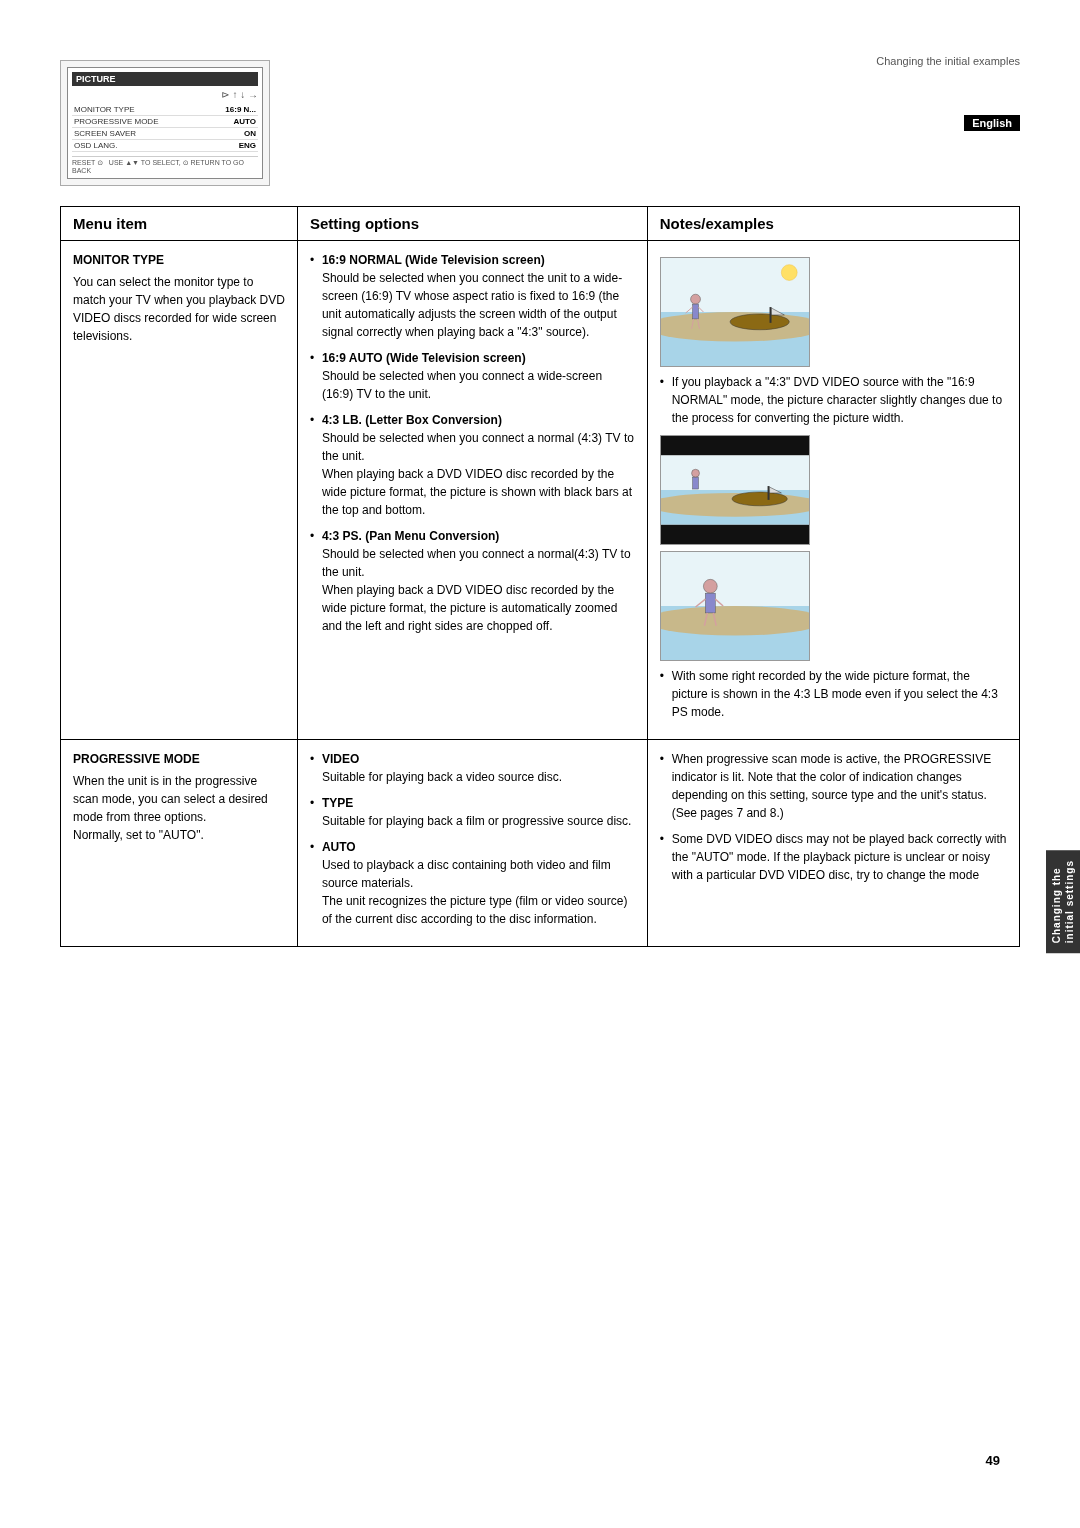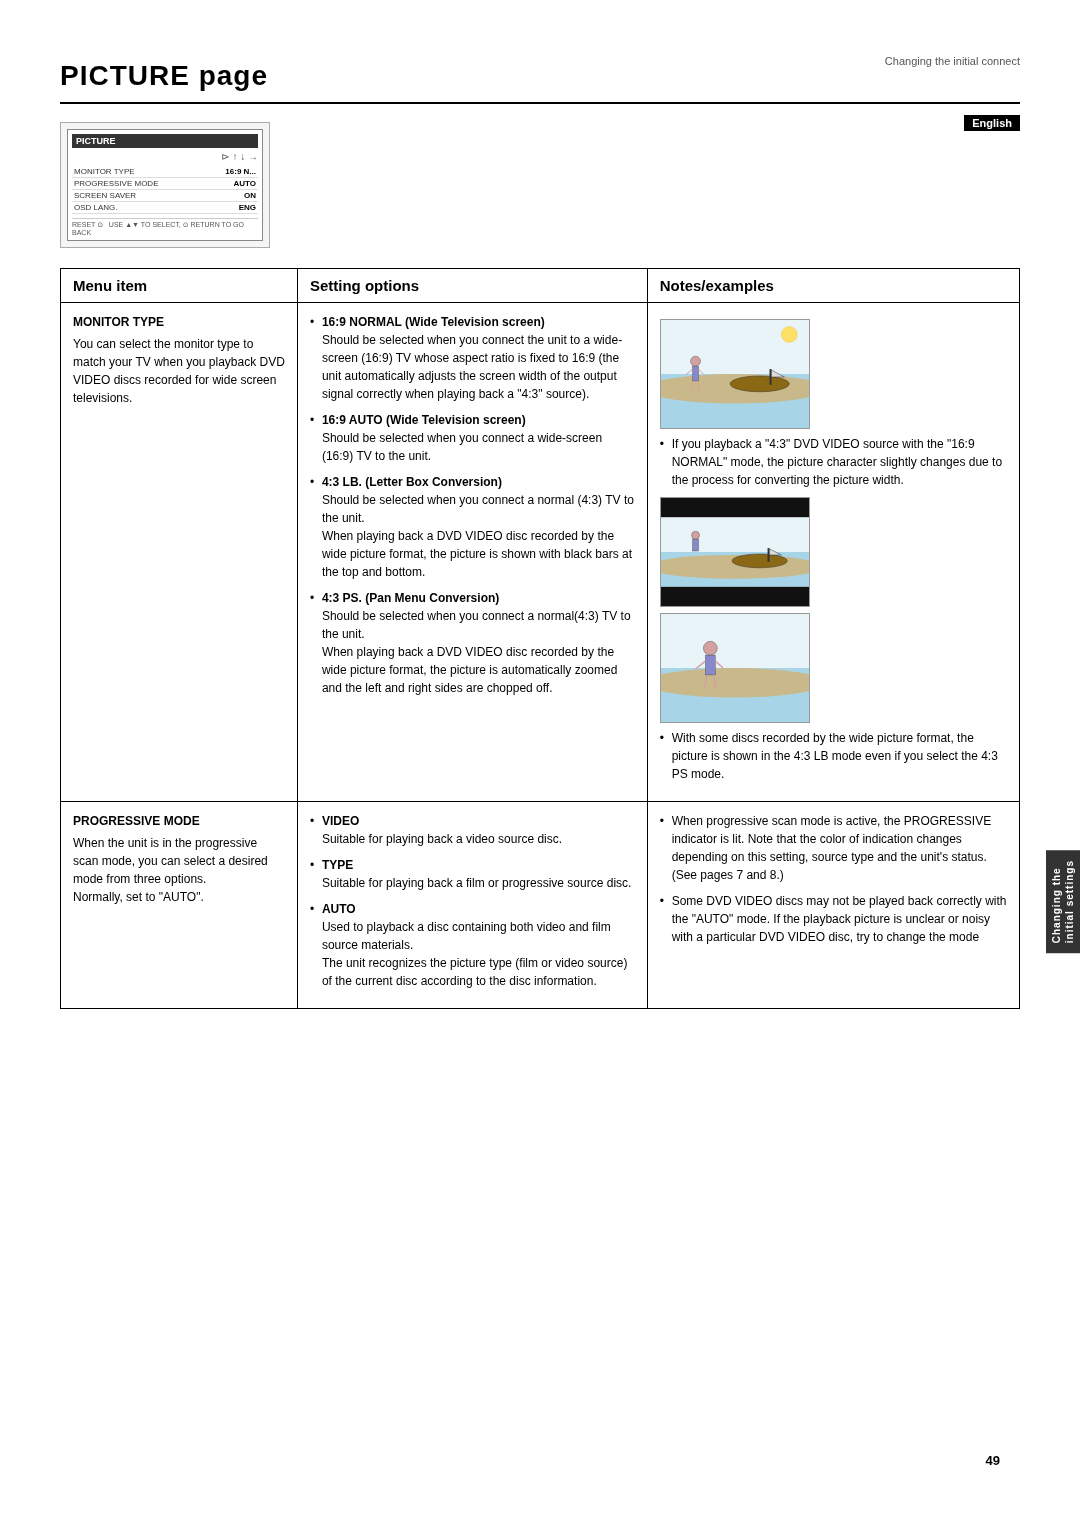--- a/index.html
+++ b/index.html
@@ -242,27 +242,24 @@
       font-weight: bold;
     }
 
     .bold { font-weight: bold; }
   </style>
 </head>
 <body>
 
 <div class="page-container">
 
-  <div class="top-right-label">Changing the initial connect</div>
+  <div class="top-right-label">Changing the initial examples</div>
 
   <div class="english-badge">English</div>
 
-  <div class="page-title-section">
-    <div class="page-title">PICTURE page</div>
-  </div>
 
   <div class="intro-section">
 
     <div class="menu-screenshot">
       <div class="menu-screenshot-inner">
         <div class="menu-screenshot-title">PICTURE</div>
         <div class="menu-screenshot-icons">⊳ ↑ ↓ →</div>
         <div class="menu-screenshot-row">
           <span class="label">MONITOR TYPE</span>
           <span class="value">16:9 N...</span>
@@ -392,21 +389,21 @@
               <circle cx="50" cy="35" r="7" fill="#d4a0a0" stroke="#555" stroke-width="0.5"></circle>
               <rect x="45" y="42" width="10" height="20" fill="#8888cc" stroke="#555" stroke-width="0.5"></rect>
               <line x1="45" y1="48" x2="35" y2="56" stroke="#d4a0a0" stroke-width="1.5"></line>
               <line x1="55" y1="48" x2="63" y2="55" stroke="#d4a0a0" stroke-width="1.5"></line>
               <line x1="47" y1="62" x2="44" y2="75" stroke="#d4a0a0" stroke-width="1.5"></line>
               <line x1="53" y1="62" x2="56" y2="75" stroke="#d4a0a0" stroke-width="1.5"></line>
             </svg>
           </div>
 
           <div class="note-bullet">
-            With some discs recorded by the wide picture format, the picture is shown in the 4:3 LB mode even if you select the 4:3 PS mode.
+            With some right recorded by the wide picture format, the picture is shown in the 4:3 LB mode even if you select the 4:3 PS mode.
           </div>
         </td>
       </tr>
 
       <tr>
 
         <td class="col-menu">
           <div class="section-label">PROGRESSIVE MODE</div>
           <div class="section-desc">
             When the unit is in the progressive scan mode, you can select a desired mode from three options.<br>

